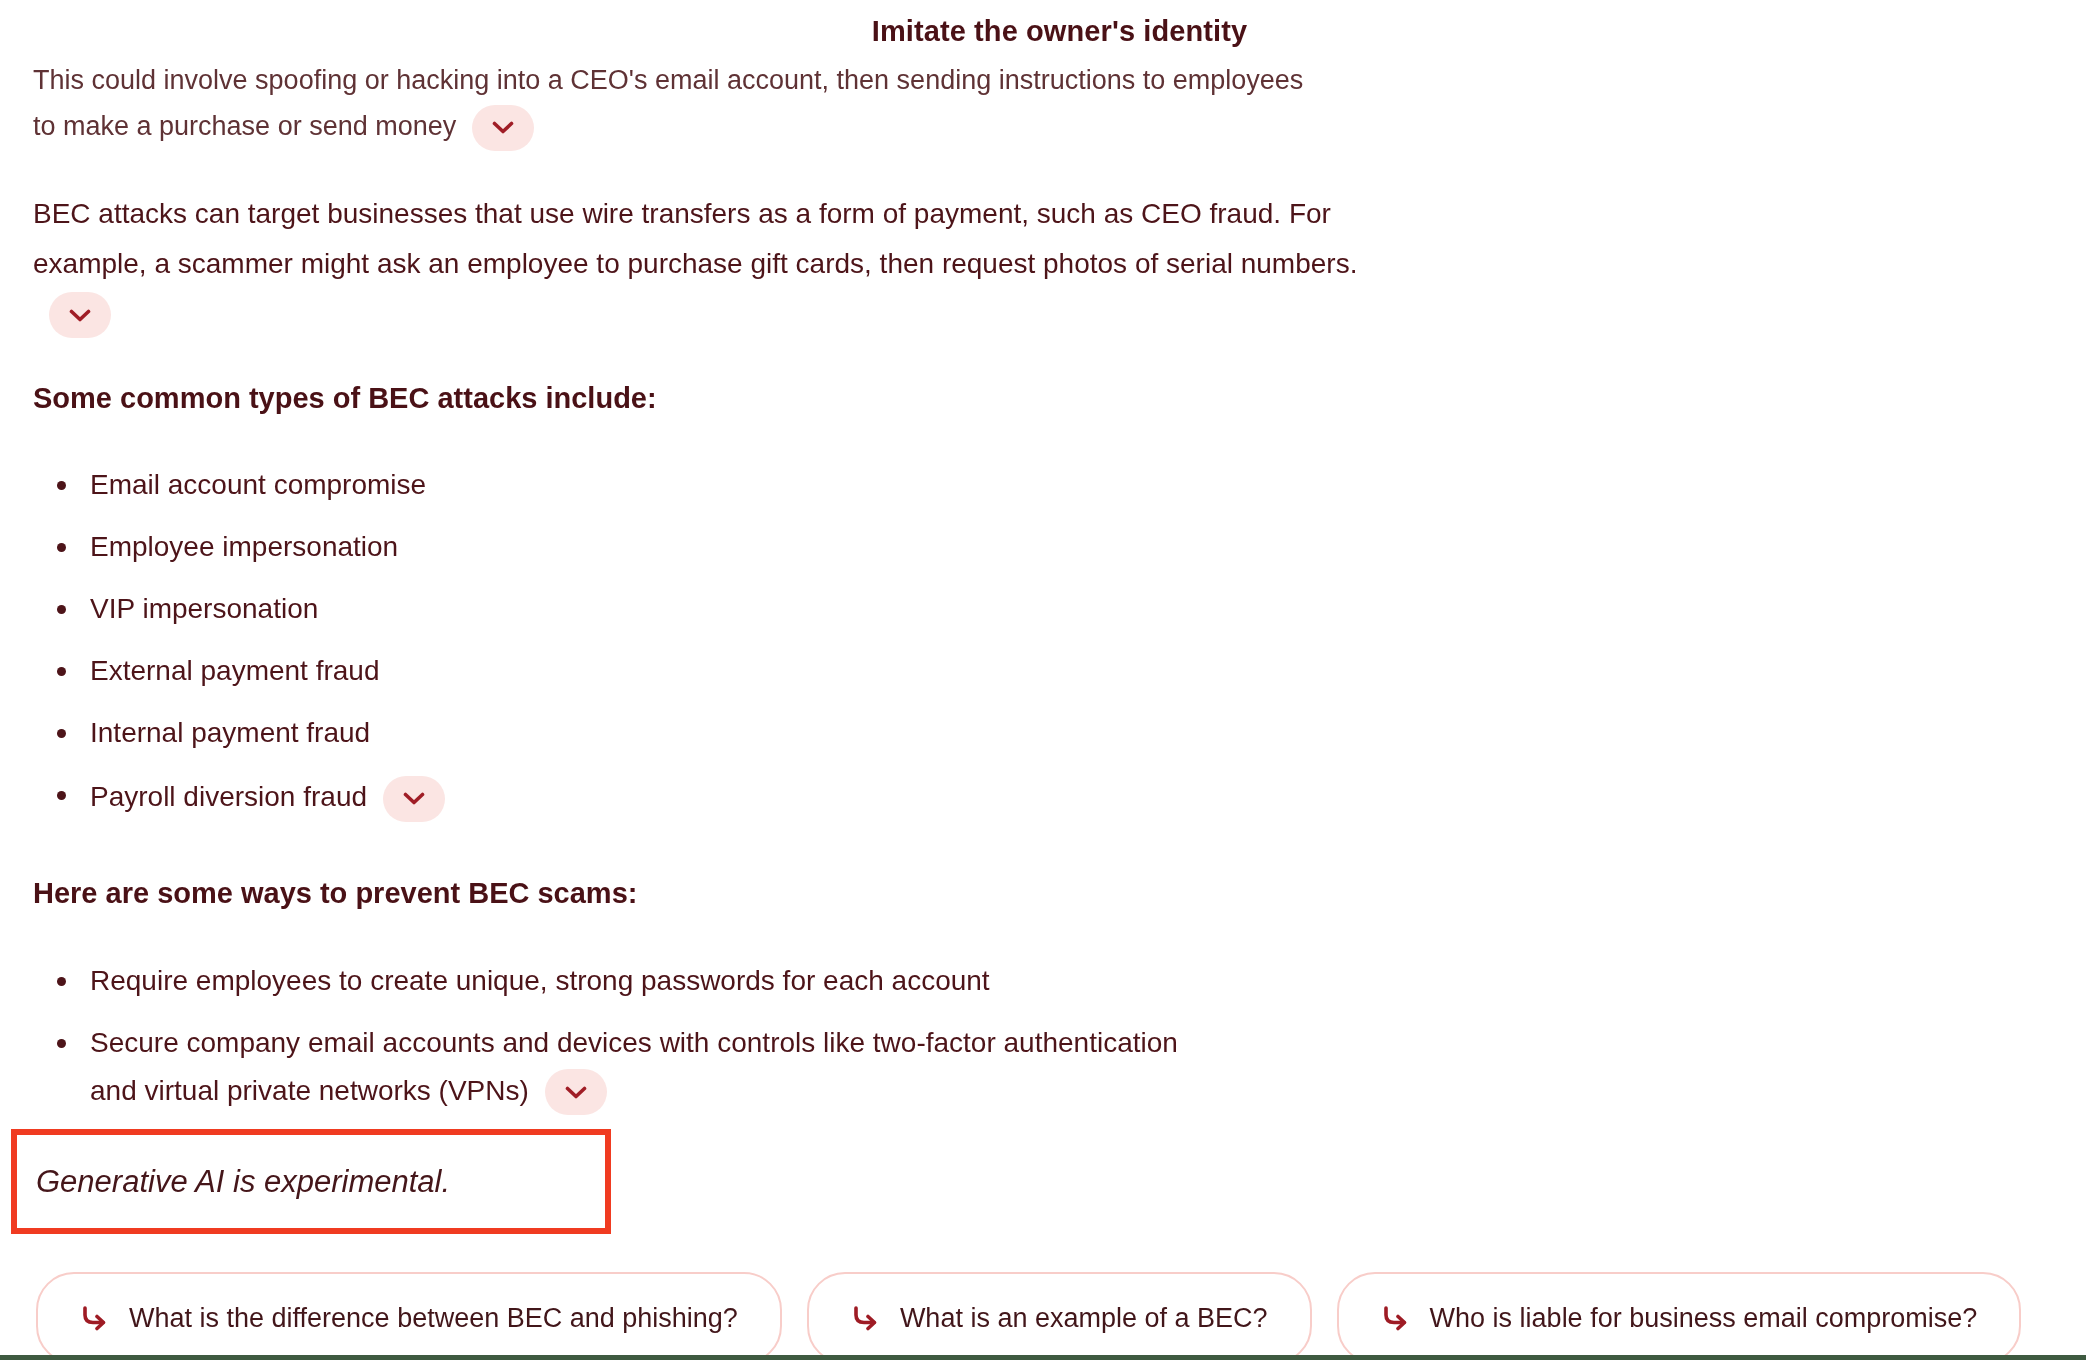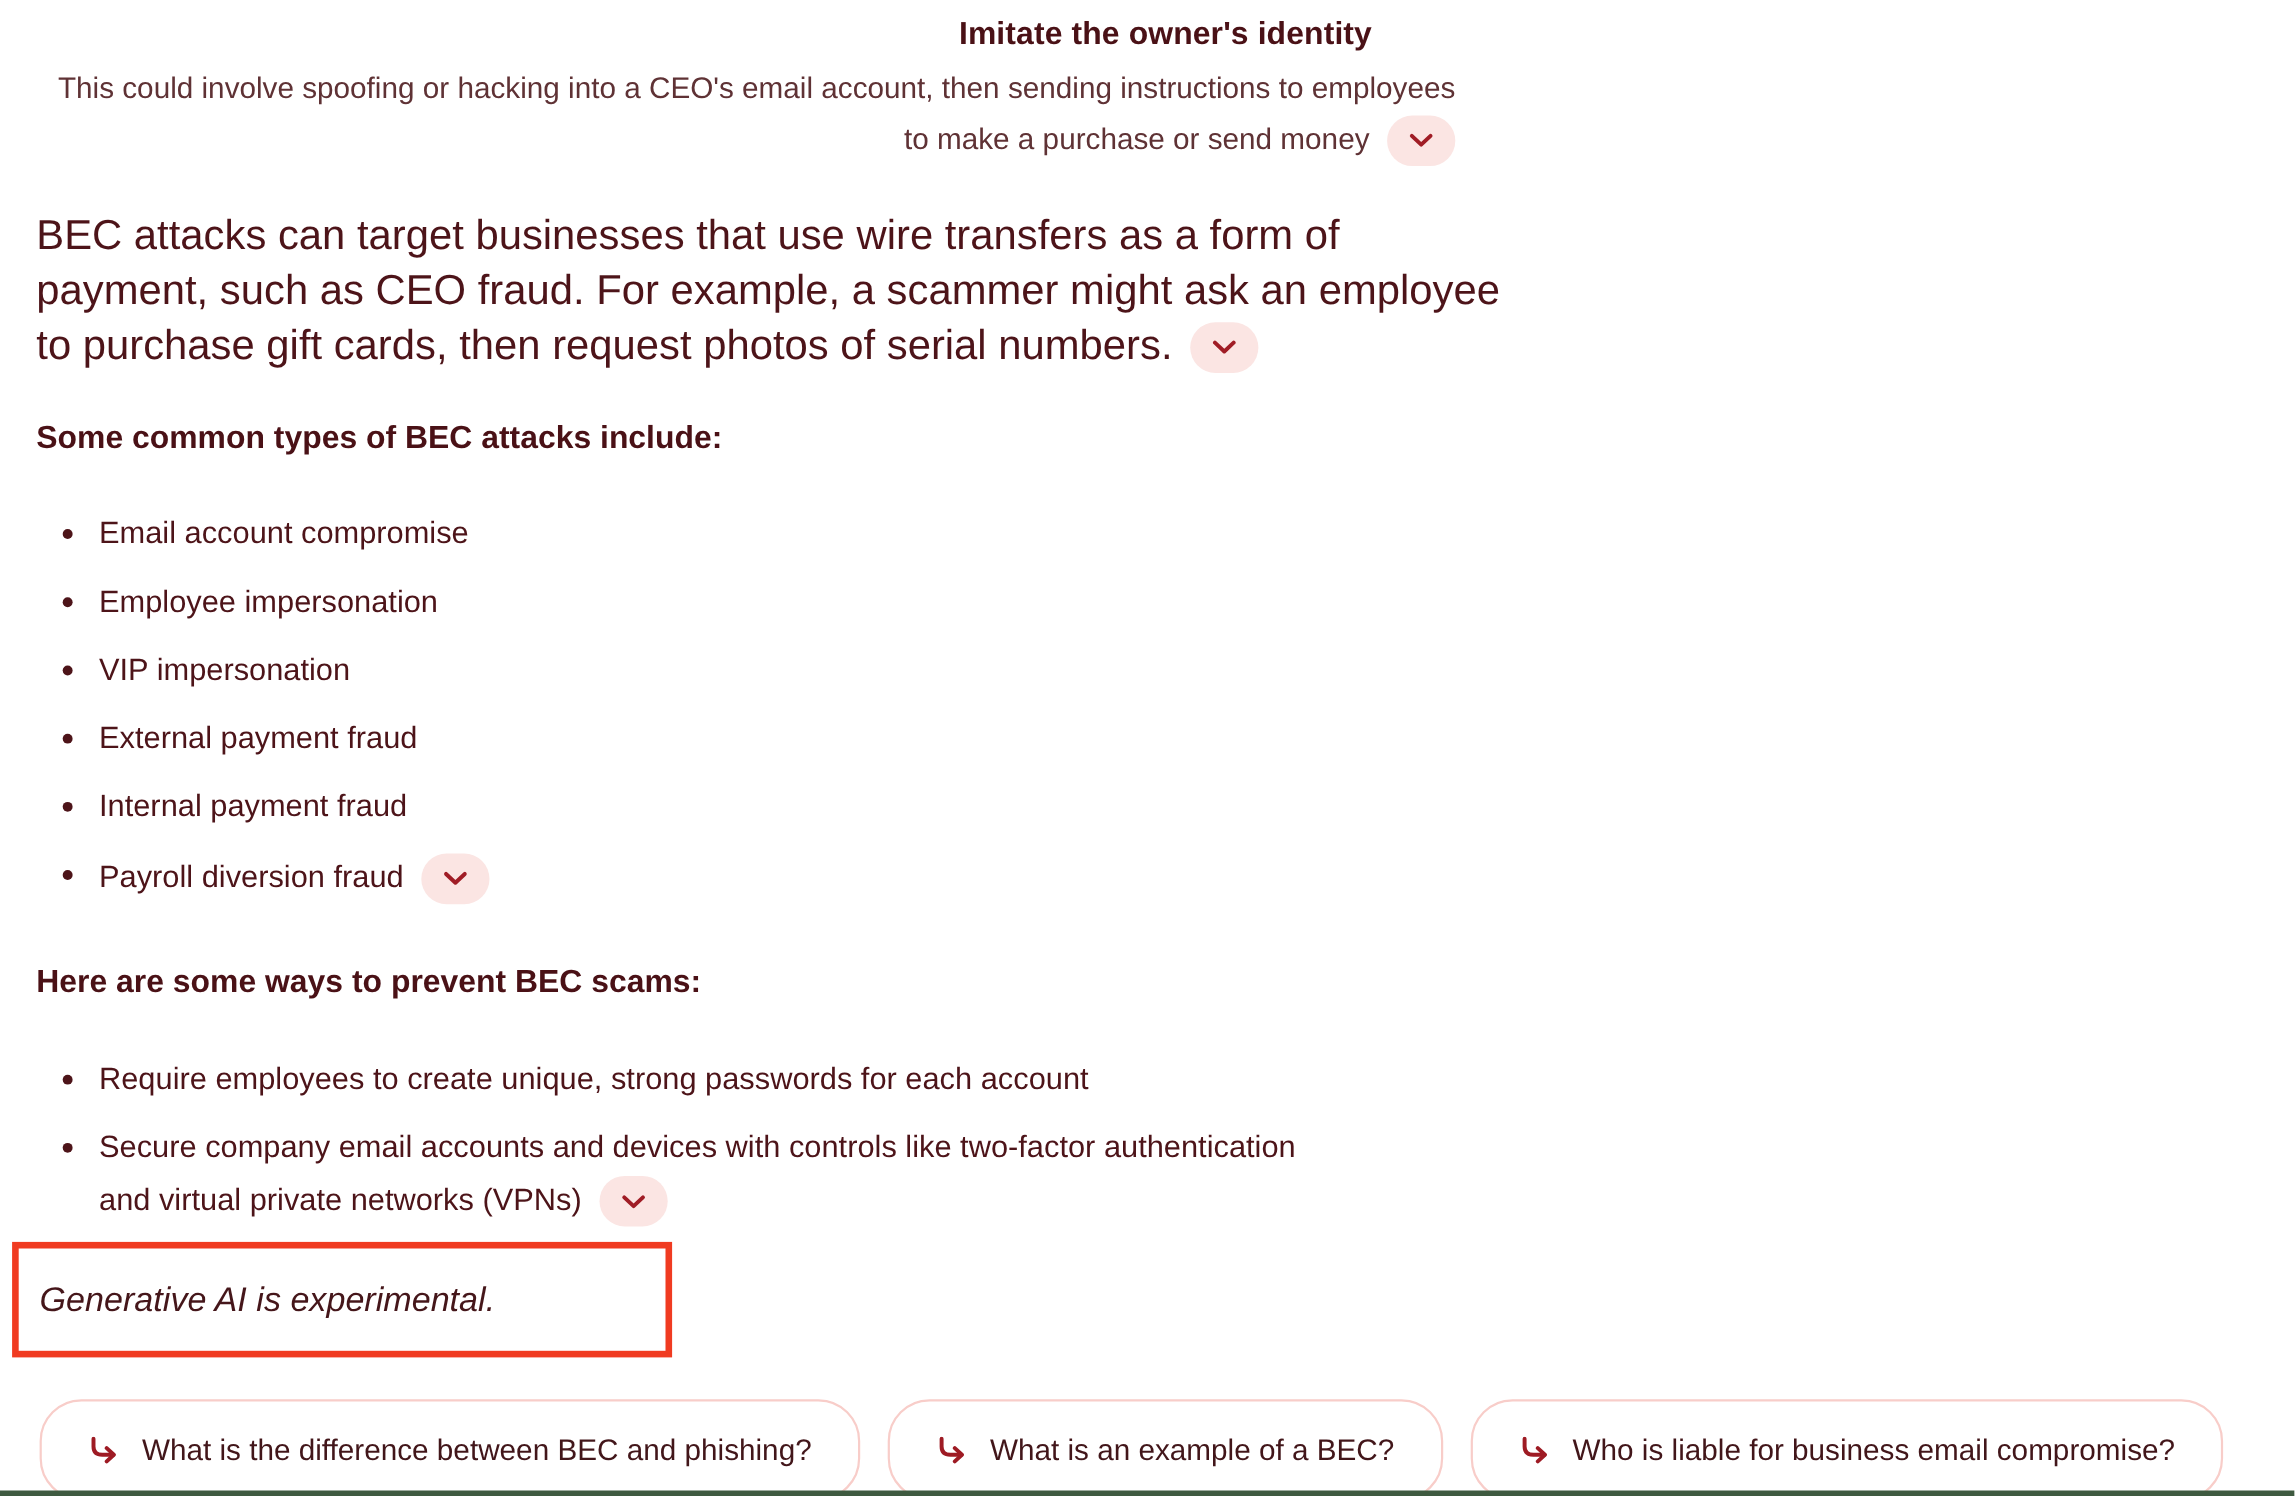--- a/index.html
+++ b/index.html
@@ -11,25 +11,25 @@
   }
   .page { position: relative; width: 2086px; height: 1360px; background: #ffffff; }
   .content { padding: 13px 0 0 33px; }
 
   .sub-title {
     font-size: 29px; font-weight: 700; color: #4a1116;
     line-height: 36px; letter-spacing: 0.1px; text-align: center;
   }
   .body-sm {
     margin-top: 8px; max-width: 1290px;
-    font-size: 27px; color: #5f3235; line-height: 46px; text-align: right;
+    font-size: 27px; color: #5f3235; line-height: 46px;
   }
   .body-lg {
     margin-top: 38px; max-width: 1345px;
-    font-size: 38px; color: #4d1419; line-height: 50px;
+    font-size: 28px; color: #4d1419; line-height: 50px;
   }
   .section-head {
     font-size: 29px; font-weight: 700; color: #4a1116;
     line-height: 36px; margin-top: 41px;
   }
   .section-head.second { margin-top: 53px; }
 
   ul.bullets { list-style: none; margin-top: 50px; }
   ul.bullets li {
     position: relative; padding-left: 57px;

